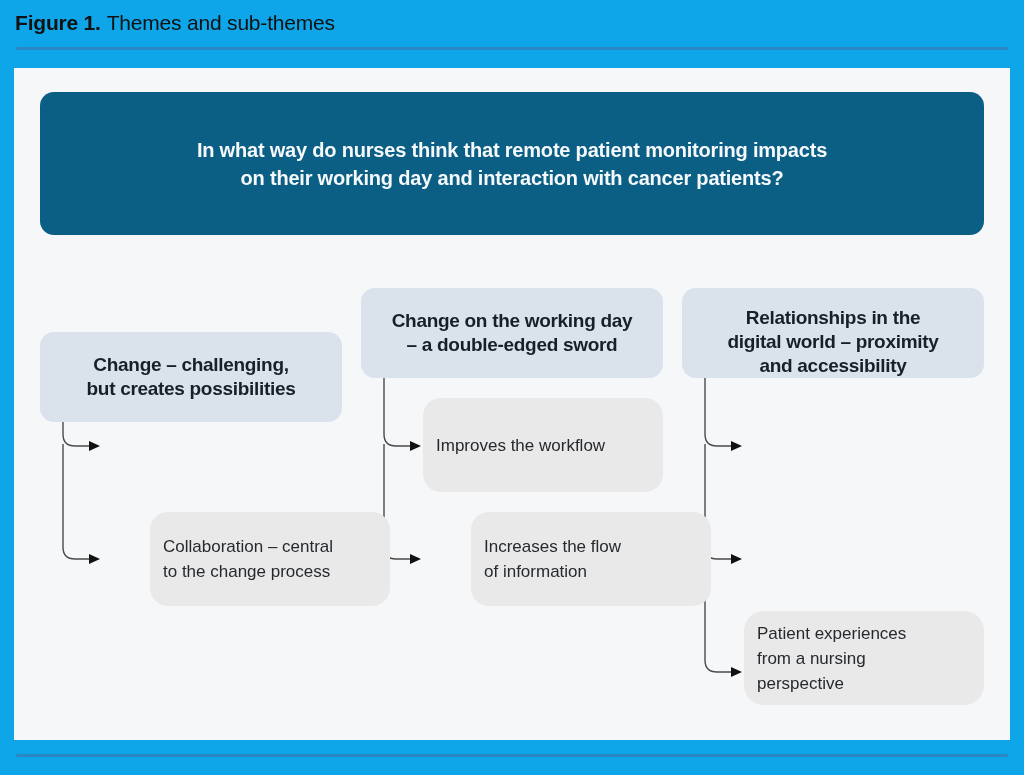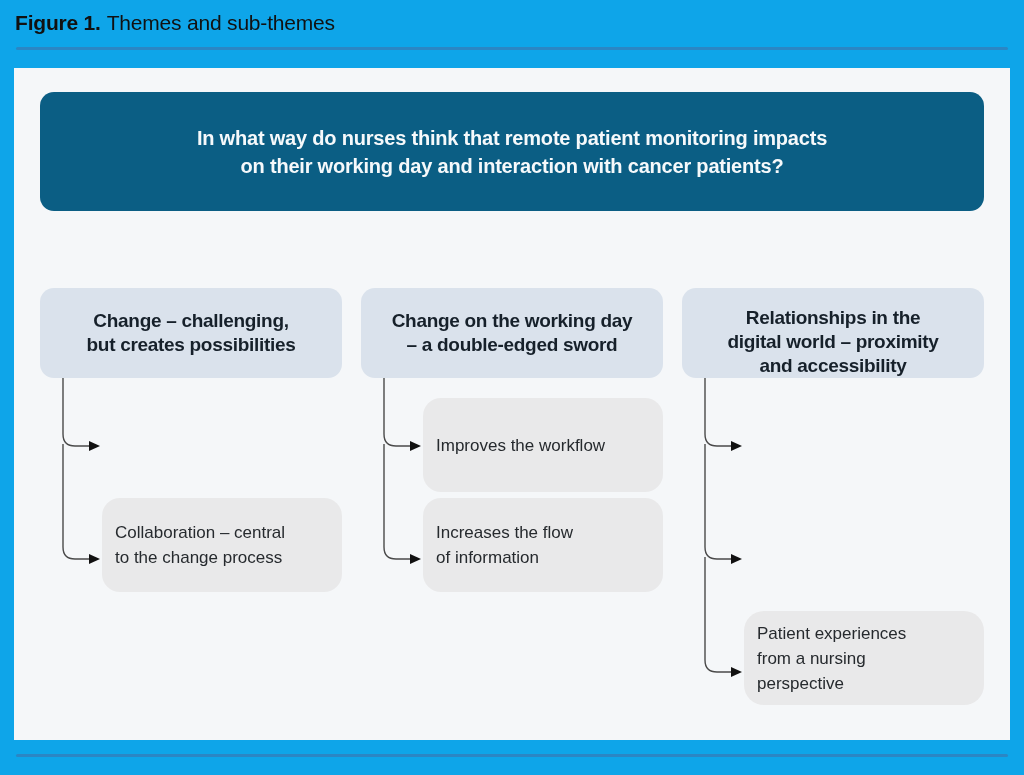--- a/index.html
+++ b/index.html
@@ -17,47 +17,47 @@
     position:relative;width:1024px;height:775px;background:#0ea5e9;
     font-family:"Liberation Sans","DejaVu Sans",sans-serif;overflow:hidden;
   }
   .caption{position:absolute;left:15px;top:11px;font-size:21px;color:#111;letter-spacing:-0.2px;}
   .caption-label{font-weight:700;margin-right:6px;}
   .rule{position:absolute;background:var(--c-rule);border-radius:2px;}
   .rule-top{left:16px;top:47px;width:992px;height:3px;}
   .rule-bottom{left:16px;top:754px;width:992px;height:3px;}
   .panel{position:absolute;left:14px;top:68px;width:996px;height:672px;background:var(--c-panel);}
   .question-box{
-    position:absolute;left:40px;top:92px;width:944px;height:119px;
+    position:absolute;left:40px;top:92px;width:944px;height:143px;
     background:var(--c-teal);border-radius:14px;
     display:flex;align-items:center;justify-content:center;
   }
   .question-text{
     color:#f6f9fb;font-size:20px;font-weight:700;line-height:28px;text-align:center;
     letter-spacing:-0.2px;white-space:pre-line;max-width:860px;
   }
   .theme-header{
     position:absolute;top:288px;width:302px;height:90px;background:var(--c-header);
     border-radius:14px;display:flex;align-items:center;justify-content:center;
   }
   .theme-header .t{
     color:var(--c-text);font-size:19px;font-weight:700;line-height:24px;text-align:center;
     letter-spacing:-0.3px;white-space:pre-line;
   }
-  .th-1{left:40px;} .th-2{left:361px;} .th-3{left:682px;align-items:flex-end;}
+  .th-1{left:40px;margin-top:44px;} .th-2{left:361px;} .th-3{left:682px;align-items:flex-end;}
   .sub-box{
     position:absolute;width:240px;height:94px;background:var(--c-sub);
     border-radius:18px;display:flex;align-items:center;
   }
   .sub-box .t{
     color:var(--c-subtext);font-size:17px;line-height:25px;text-align:left;
     padding-left:13px;padding-right:8px;white-space:pre-line;
   }
   .col-1{left:102px;} .col-2{left:423px;} .col-3{left:744px;}
-  .row-1{top:398px;} .row-2{top:498px;} .row-3{top:611px;border-radius:20px;}
+  .row-1{top:398px;} .row-2{top:512px;margin-left:48px;} .row-3{top:611px;border-radius:20px;}
   .connectors{position:absolute;left:0;top:0;width:1024px;height:775px;pointer-events:none;}
 </style>
 </head>
 <body>
 
 <div class="page">
 
   <div class="caption">
     <span class="caption-label">Figure 1.</span><span class="caption-title">Themes and sub-themes</span>
   </div>

